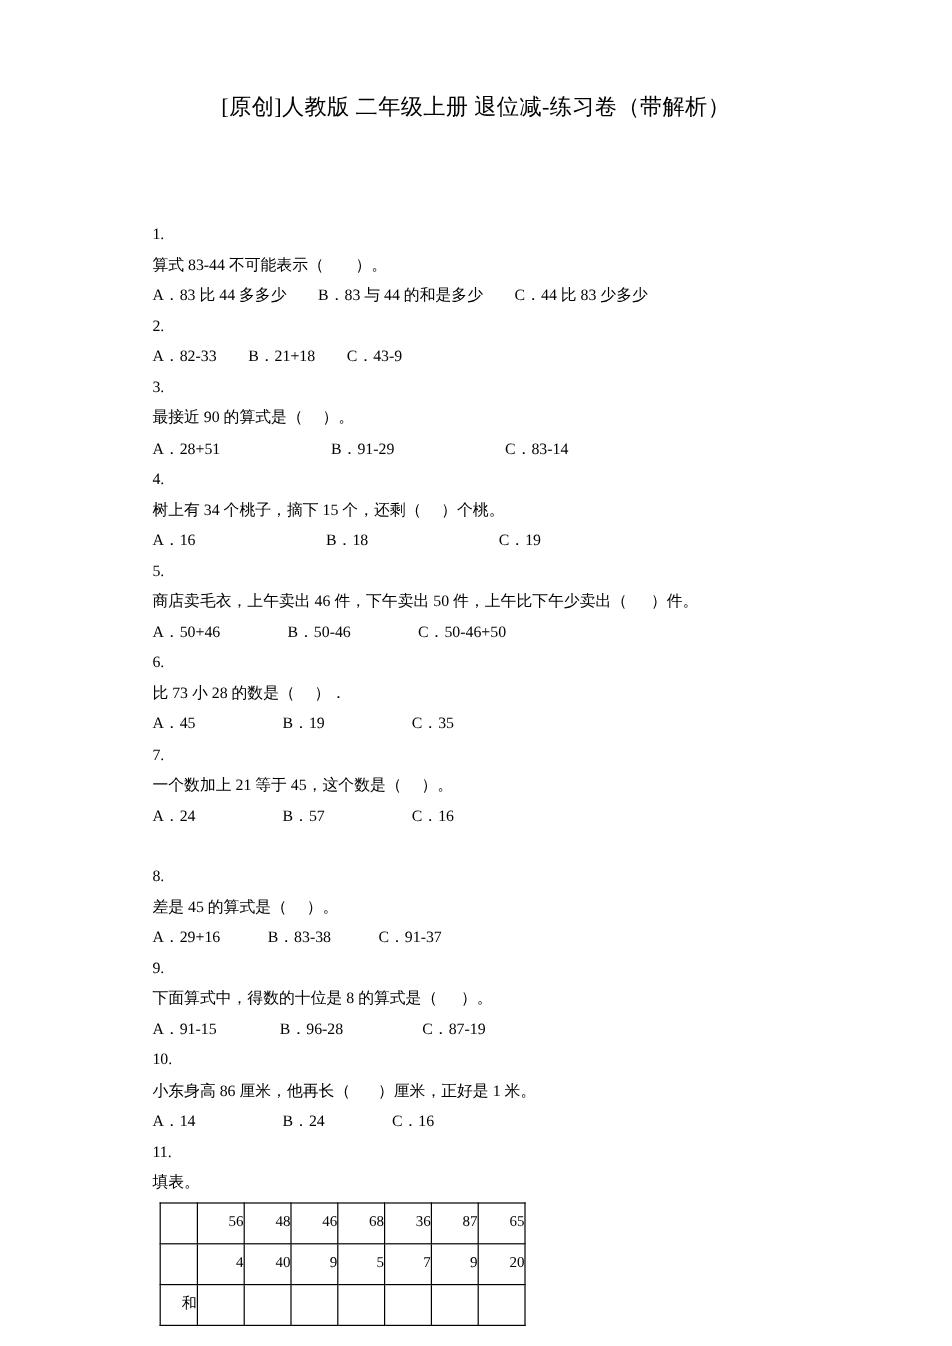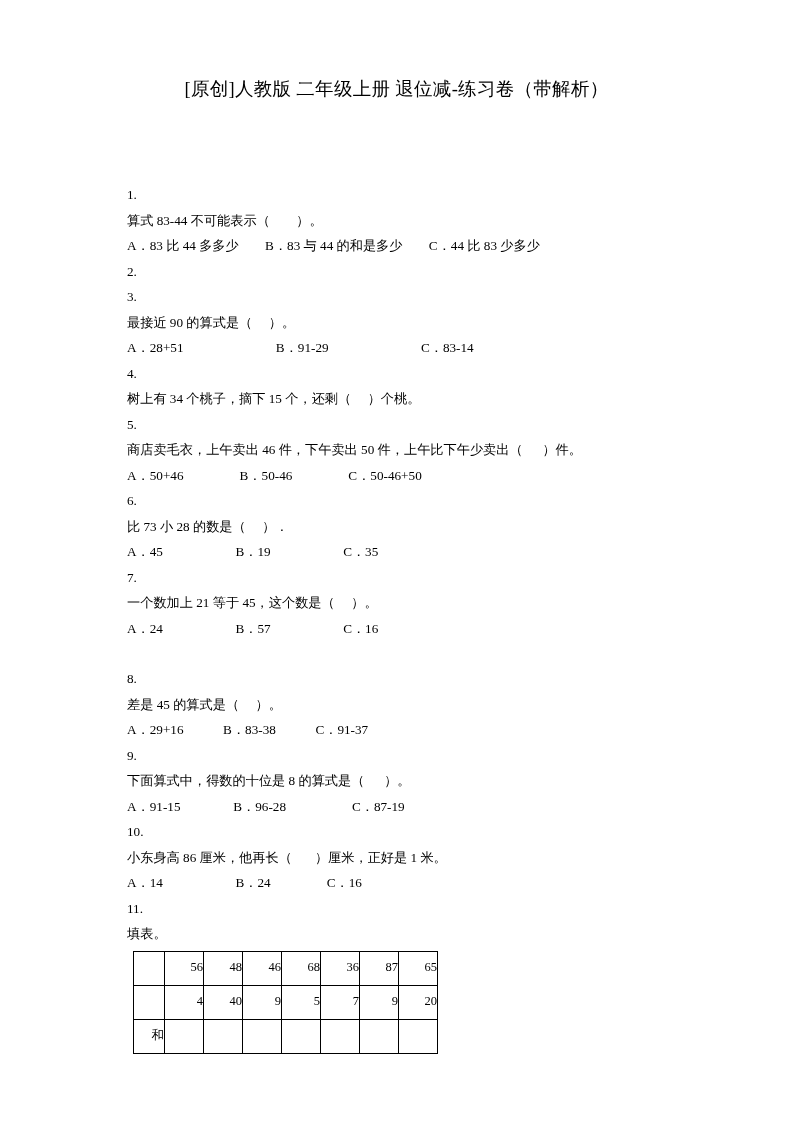--- a/index.html
+++ b/index.html
@@ -92,31 +92,33 @@
   <div class="content">
 
     <div class="block">
       <div class="q-num">1.</div>
       <div class="q-text">算式 83-44 不可能表示（        ）。</div>
       <div class="q-options">A．83 比 44 多多少        B．83 与 44 的和是多少        C．44 比 83 少多少</div>
     </div>
 
     <div class="block">
       <div class="q-num">2.</div>
+      <div class="q-options">A．82-33        B．21+18        C．43-9</div>
     </div>
 
     <div class="block">
       <div class="q-num">3.</div>
       <div class="q-text">最接近 90 的算式是（     ）。</div>
       <div class="q-options">A．28+51                            B．91-29                            C．83-14</div>
     </div>
 
     <div class="block">
       <div class="q-num">4.</div>
       <div class="q-text">树上有 34 个桃子，摘下 15 个，还剩（     ）个桃。</div>
+      <div class="q-options">A．16                                 B．18                                 C．19</div>
     </div>
 
     <div class="block">
       <div class="q-num">5.</div>
       <div class="q-text">商店卖毛衣，上午卖出 46 件，下午卖出 50 件，上午比下午少卖出（      ）件。</div>
       <div class="q-options">A．50+46                 B．50-46                 C．50-46+50</div>
     </div>
 
     <div class="block">
       <div class="q-num">6.</div>

